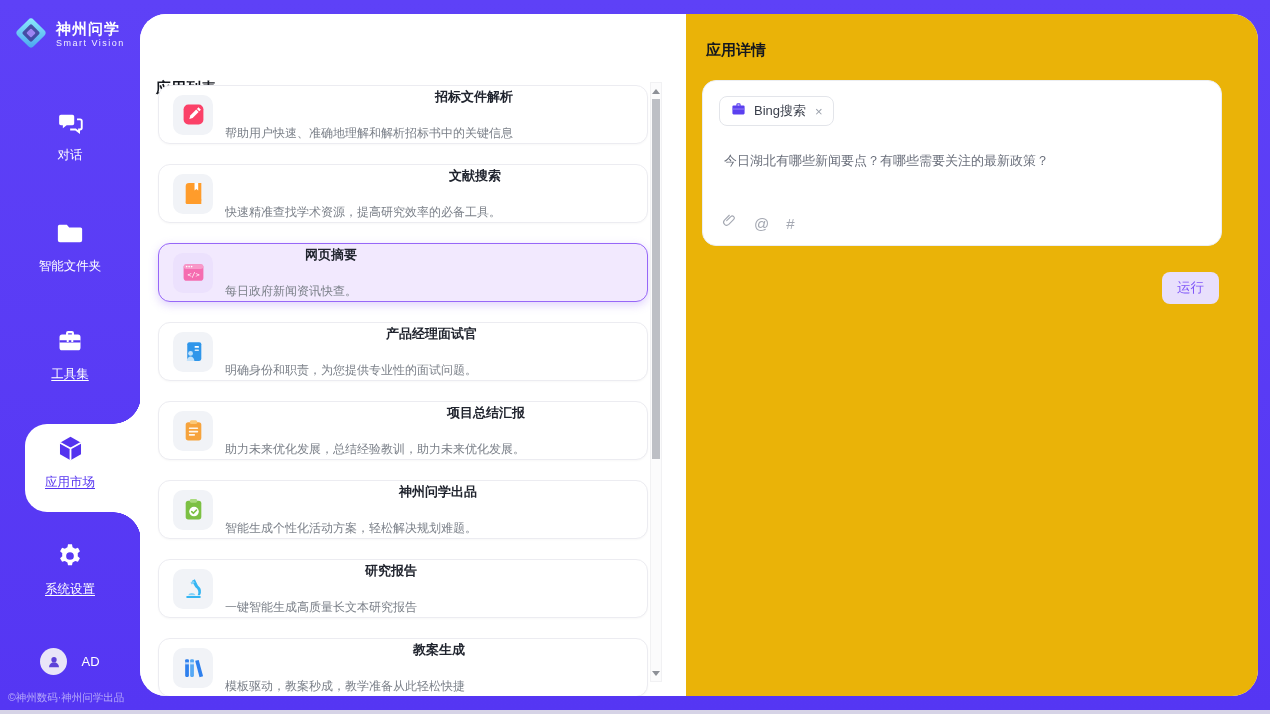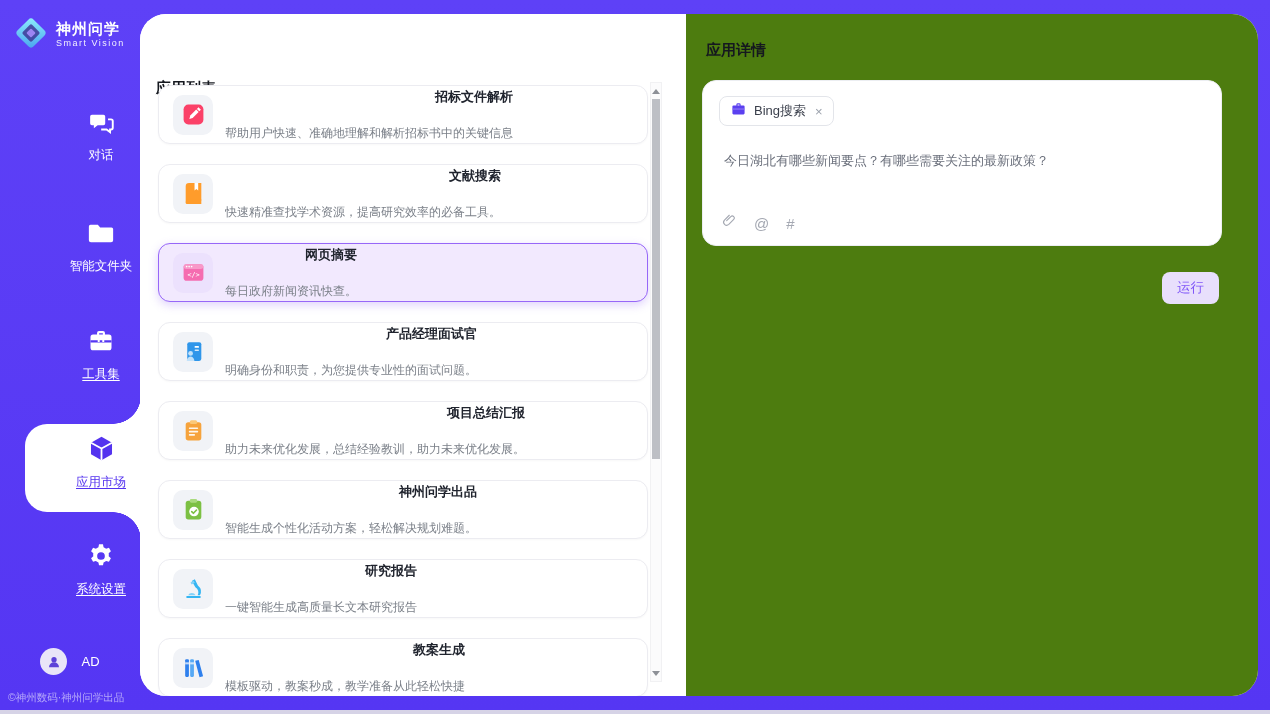--- a/index.html
+++ b/index.html
@@ -9,21 +9,21 @@
   
   .frame { position:fixed; left:0; top:0; right:0; bottom:4px; background:linear-gradient(180deg,#5e41f7 0%,#5536f3 100%); }
 
   
   .sidebar { position:absolute; left:0; top:0; width:140px; height:100%; color:#fff; }
   .brand { position:absolute; top:16px; left:14px; display:flex; align-items:center; gap:8px; }
   .brand-text { display:flex; flex-direction:column; line-height:1.05; }
   .brand-name { font-size:15px; font-weight:700; letter-spacing:1px; }
   .brand-sub { font-size:9px; letter-spacing:1.5px; opacity:.92; margin-top:2px; }
 
-  .nav-item { position:absolute; left:0; width:140px; display:flex; flex-direction:column; align-items:center; gap:7px; color:#fff; cursor:pointer; z-index:2;margin-left:31px; }
+  .nav-item { position:absolute; left:0; width:140px; display:flex; flex-direction:column; align-items:center; gap:7px; color:#fff; cursor:pointer; z-index:2; }
   .nav-label { font-size:12.5px; }
   .nav-label.underline { text-decoration:underline; text-underline-offset:2px; }
   .nav-item.active { color:#5433ef;justify-content:space-between; }
 
   .nav-bubble { position:absolute; left:25px; top:424px; width:116px; height:88px; background:#fff; border-radius:22px 0 0 22px; z-index:1; }
   .nav-bubble::before { content:''; position:absolute; top:-28px; right:0; width:28px; height:28px;
       background:radial-gradient(circle at 0 0, rgba(0,0,0,0) 27.5px, #fff 28px); }
   .nav-bubble::after { content:''; position:absolute; bottom:-28px; right:0; width:28px; height:28px;
       background:radial-gradient(circle at 0 100%, rgba(0,0,0,0) 27.5px, #fff 28px); }
 
@@ -51,21 +51,21 @@
 
   
   .scrollbar { position:absolute; right:24px; top:68px; height:600px; width:12px; background:#fbfbfc; border:1px solid #f1f1f3; }
   .sb-arrow { position:absolute; left:0; width:100%; height:12px; display:flex; align-items:center; justify-content:center; }
   .sb-arrow.up { top:2px; } .sb-arrow.down { bottom:2px; }
   .tri-up { width:0; height:0; border-left:4px solid transparent; border-right:4px solid transparent; border-bottom:5px solid #8d9097; }
   .tri-down { width:0; height:0; border-left:4px solid transparent; border-right:4px solid transparent; border-top:5px solid #8d9097; }
   .sb-thumb { position:absolute; left:1px; top:16px; width:8px; height:360px; background:#bdbfc5; }
 
   
-  .detail-panel { flex:1; background:#4d7c0f; position:relative; }
+  .detail-panel { flex:1; background:#eab308; position:relative; }
   .detail-panel .panel-title { position:absolute; top:27px; left:20px; }
   .detail-card { position:absolute; top:66px; left:16px; right:36px; height:166px; background:#fff; border:1px solid #eceef2; border-radius:14px; }
   .tool-tag { position:absolute; top:15px; left:16px; height:30px; display:inline-flex; align-items:center; gap:7px;
       padding:0 10px; background:#fff; border:1px solid #e3e5ea; border-radius:8px; }
   .tool-tag-label { font-size:13px; color:#3a3f4b; }
   .tag-close { font-size:13px; color:#9aa0ab; cursor:pointer; margin-left:2px; }
   .prompt-text { position:absolute; top:70px; left:21px; right:20px; font-size:13px; color:#6a6f7b; line-height:1.5; cursor:text; }
   .input-icons { position:absolute; left:18px; bottom:12px; display:flex; align-items:center; gap:17px; color:#a4a8b2; }
   .glyph-icon { font-size:15px; cursor:pointer; }
   .run-row { position:absolute; top:258px; right:39px;margin-left:36px; }

